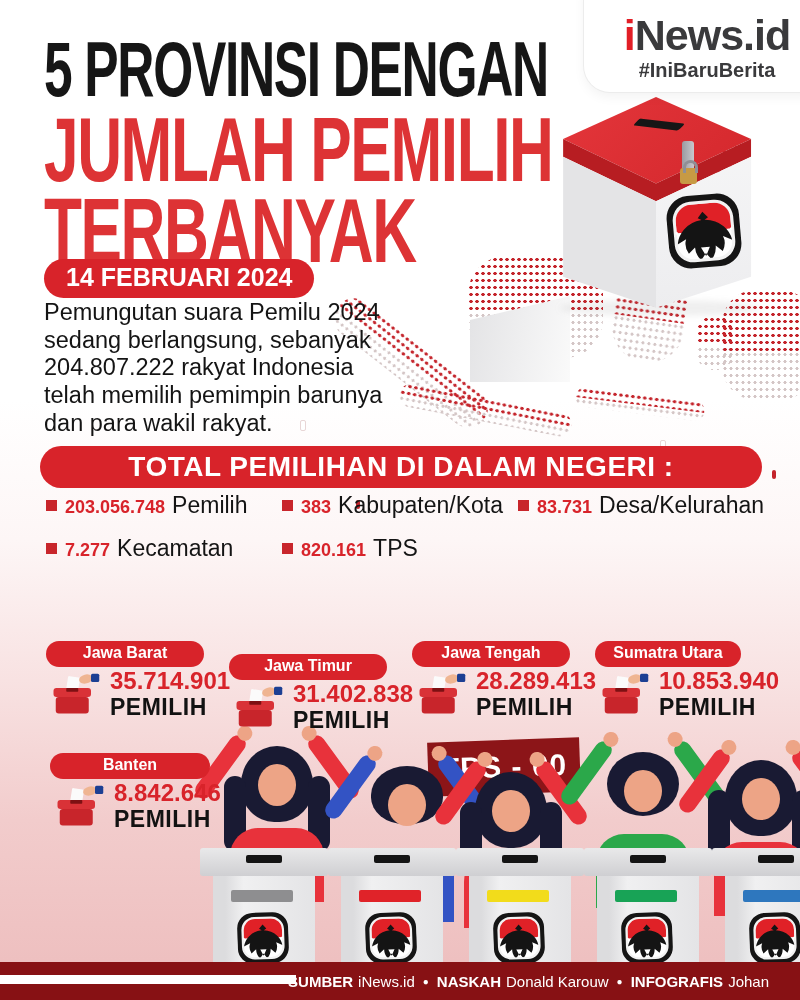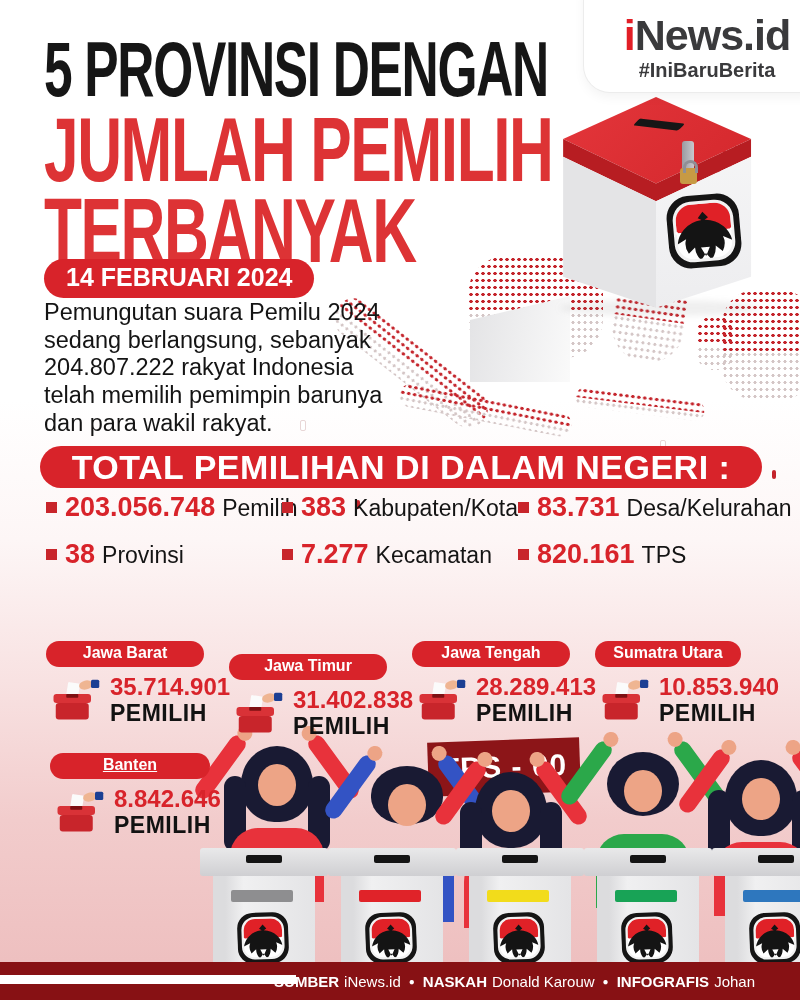--- a/index.html
+++ b/index.html
@@ -41,33 +41,33 @@
     background:linear-gradient(100deg,#e3e3e5,#fafafa);clip-path:polygon(0 28%,100% 0,100% 100%,0 100%);}
   .bb-shadow{position:absolute;left:560px;top:300px;width:200px;height:16px;border-radius:50%;background:rgba(120,120,120,.12);filter:blur(3px);}
   
   .island{position:absolute;overflow:hidden;z-index:0;}
   .dots-red{background-image:radial-gradient(circle,#c4242b 1.5px,rgba(0,0,0,0) 1.9px);background-size:6px 7px;}
   .dots-white{background-image:radial-gradient(circle,#d4c6c6 1.4px,rgba(0,0,0,0) 1.8px);background-size:6px 7px;}
   .half{width:100%;height:55%;}
   .half.b{height:45%;}
   
   .banner{position:absolute;left:40px;width:722px;height:42px;background:#d8232a;border-radius:21px;
-    display:flex;align-items:center;justify-content:center;color:#fff;font-weight:bold;font-size:34px;letter-spacing:.5px;z-index:3;}
+    display:flex;align-items:center;justify-content:center;color:#fff;font-weight:bold;font-size:28px;letter-spacing:.5px;z-index:3;}
   
   .stats{position:absolute;left:46px;top:492px;width:716px;display:grid;
     grid-template-columns:236px 236px 244px;row-gap:16px;z-index:3;}
   .stat{display:flex;align-items:baseline;white-space:nowrap;}
   .stat .bullet{width:11px;height:11px;background:#c8252b;margin-right:8px;align-self:center;flex:0 0 auto;}
-  .stat .num{color:#d8232a;font-weight:bold;font-size:27px;margin-right:7px;}
+  .stat .num{color:#d8232a;font-weight:bold;font-size:18px;margin-right:7px;}
   .stat .lbl{color:#141414;font-size:23px;}
   
   .pcard{position:absolute;width:178px;z-index:3;}
   .pbadge{display:inline-block;min-width:126px;text-align:center;background:#d8232a;color:#fff;font-weight:bold;
     font-size:16px;padding:3px 16px 5px 16px;border-radius:16px;}
-  .prow{position:relative;margin-top:6px;height:54px;}
+  .prow{position:relative;height:54px;}
   .picon{position:absolute;left:6px;top:2px;width:48px;height:50px;}
   .pnum{position:absolute;left:64px;top:0;color:#d8232a;font-weight:bold;font-size:24px;white-space:nowrap;}
   .plbl{position:absolute;left:64px;top:27px;color:#121212;font-weight:bold;font-size:23px;letter-spacing:.5px;}
   
   .tps-sign{position:absolute;left:428px;top:740px;width:152px;height:54px;background:#8c1518;color:#fff;
     display:flex;align-items:center;justify-content:center;font-weight:bold;font-size:30px;letter-spacing:1px;
     transform:rotate(-2deg);z-index:1;}
   .person{position:absolute;width:130px;height:160px;z-index:2;}
   .p-arm{position:absolute;width:17px;height:74px;border-radius:9px;background:var(--shirt);}
   .p-arm.l{left:0;top:-12px;transform:rotate(36deg);}
@@ -202,25 +202,20 @@
         <span class="num">383</span>
         <span class="lbl">Kabupaten/Kota</span>
       </div>
     <div class="stat">
         <span class="bullet"></span>
         <span class="num">83.731</span>
         <span class="lbl">Desa/Kelurahan</span>
       </div>
     <div class="stat">
         <span class="bullet"></span>
-        <span class="num">38</span>
-        <span class="lbl">Provinsi</span>
-      </div>
-    <div class="stat">
-        <span class="bullet"></span>
         <span class="num">7.277</span>
         <span class="lbl">Kecamatan</span>
       </div>
     <div class="stat">
         <span class="bullet"></span>
         <span class="num">820.161</span>
         <span class="lbl">TPS</span>
       </div>
   </div>
 
@@ -259,21 +254,21 @@
     <div class="pbadge" style="padding-left:10px;padding-right:10px;">Sumatra Utara</div>
     <div class="prow">
         <svg class="picon">
           <use href="#dropicon"></use>
         </svg>
       <div class="pnum">10.853.940</div>
       <div class="plbl">PEMILIH</div>
       </div>
   </div>
   <div class="pcard" style="left:50px;top:753px;">
-    <div class="pbadge" style="min-width:128px;text-decoration:underline;">Banten</div>
+    <div class="pbadge" style="min-width:128px;">Banten</div>
     <div class="prow">
         <svg class="picon">
           <use href="#dropicon"></use>
         </svg>
       <div class="pnum">8.842.646</div>
       <div class="plbl">PEMILIH</div>
       </div>
   </div>
 
   <div class="tps-sign">TPS - 00</div>
@@ -399,17 +394,17 @@
   <div class="footer">
     <div class="footer-stripe"></div>
     <div class="footer-credits">
       <span class="fc-label">SUMBER</span>
       <span class="fc-value">iNews.id</span>
       <span class="fc-sep">●</span>
       <span class="fc-label">NASKAH</span>
       <span class="fc-value">Donald Karouw</span>
       <span class="fc-sep">●</span>
       <span class="fc-label">INFOGRAFIS</span>
-      <span class="fc-value" style="margin-right:16px;">Johan</span>
+      <span class="fc-value" style="margin-right:2px;">Johan</span>
     </div>
   </div>
 
 </div>
 
 </body></html>

